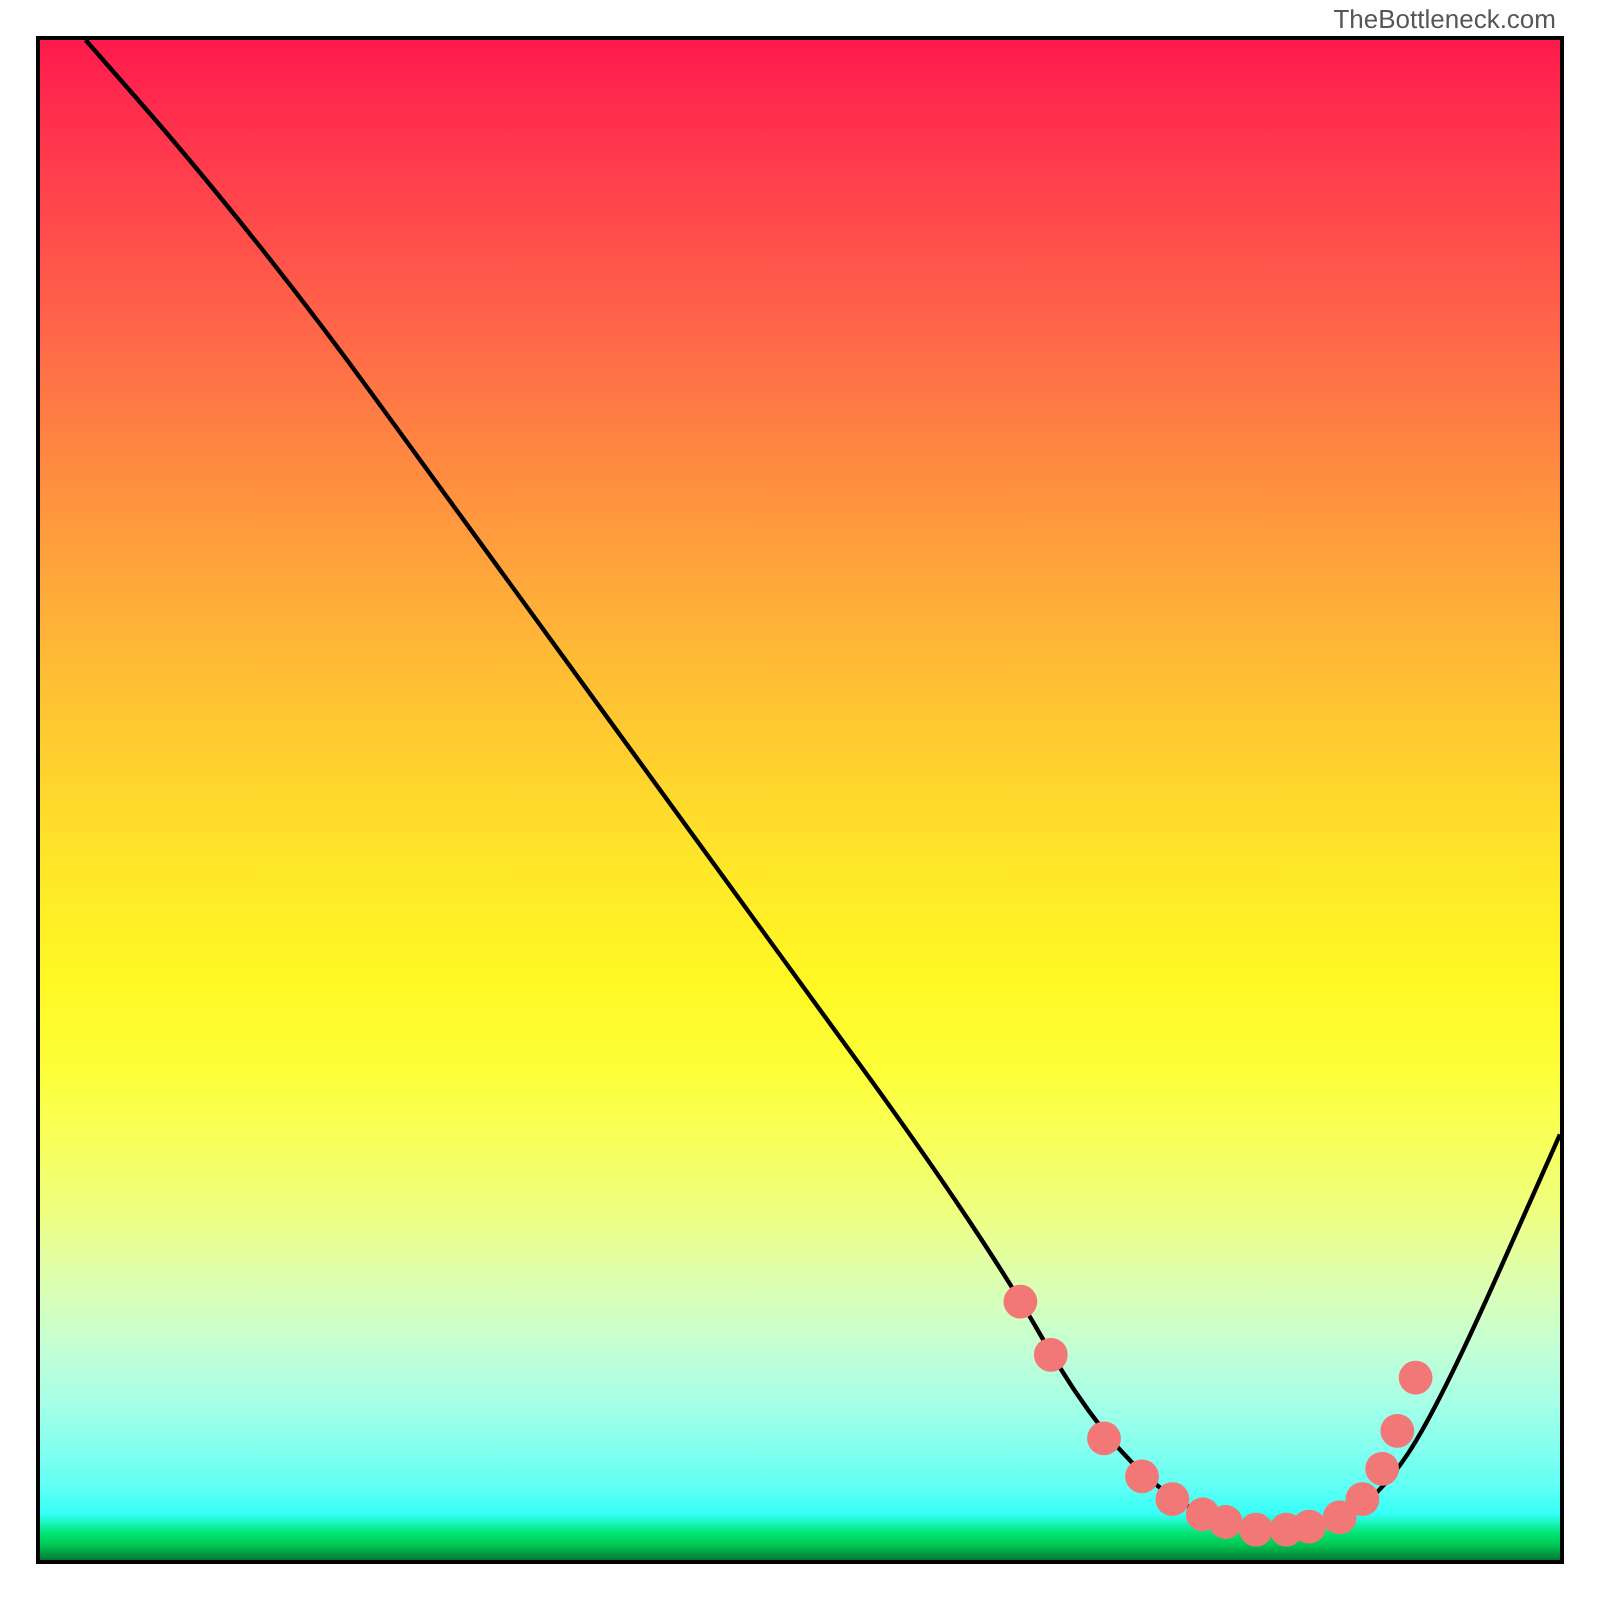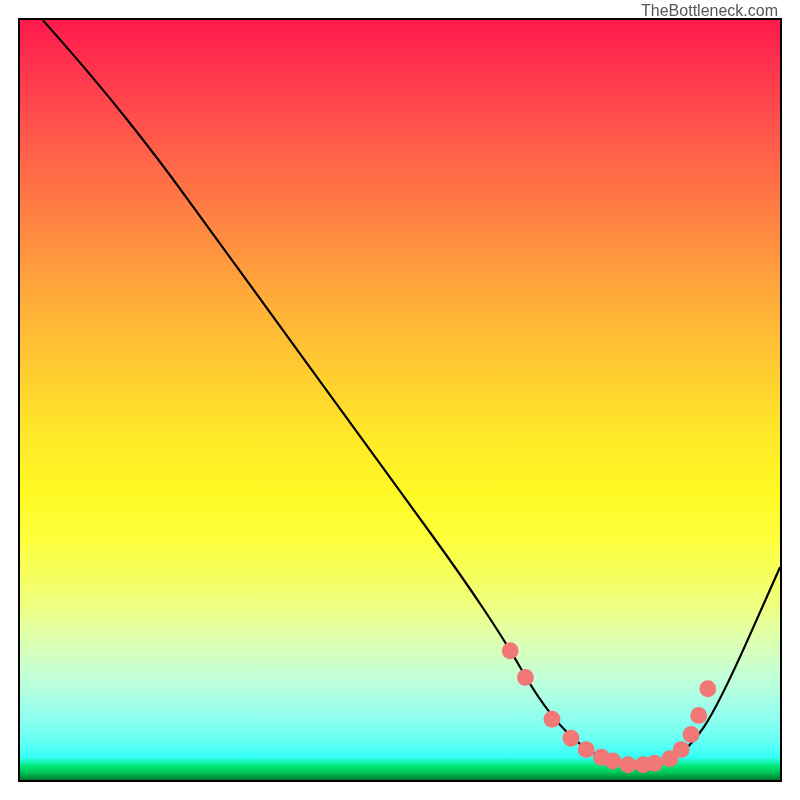--- a/index.html
+++ b/index.html
@@ -61,21 +61,21 @@
   }
   .curve circle.bead {
     fill: #f27878;
     stroke: none;
   }
   .attribution {
     position: absolute;
     top: 2px;
     right: 22px;
     font-family: Arial, Helvetica, sans-serif;
-    font-size: 16px;
+    font-size: 13px;
     color: #565656;
     font-weight: 400;
   }
 </style>
 </head>
 <body>
 
 <div class="chart-container">
   <div class="attribution">TheBottleneck.com</div>
   <div class="plot-area">

